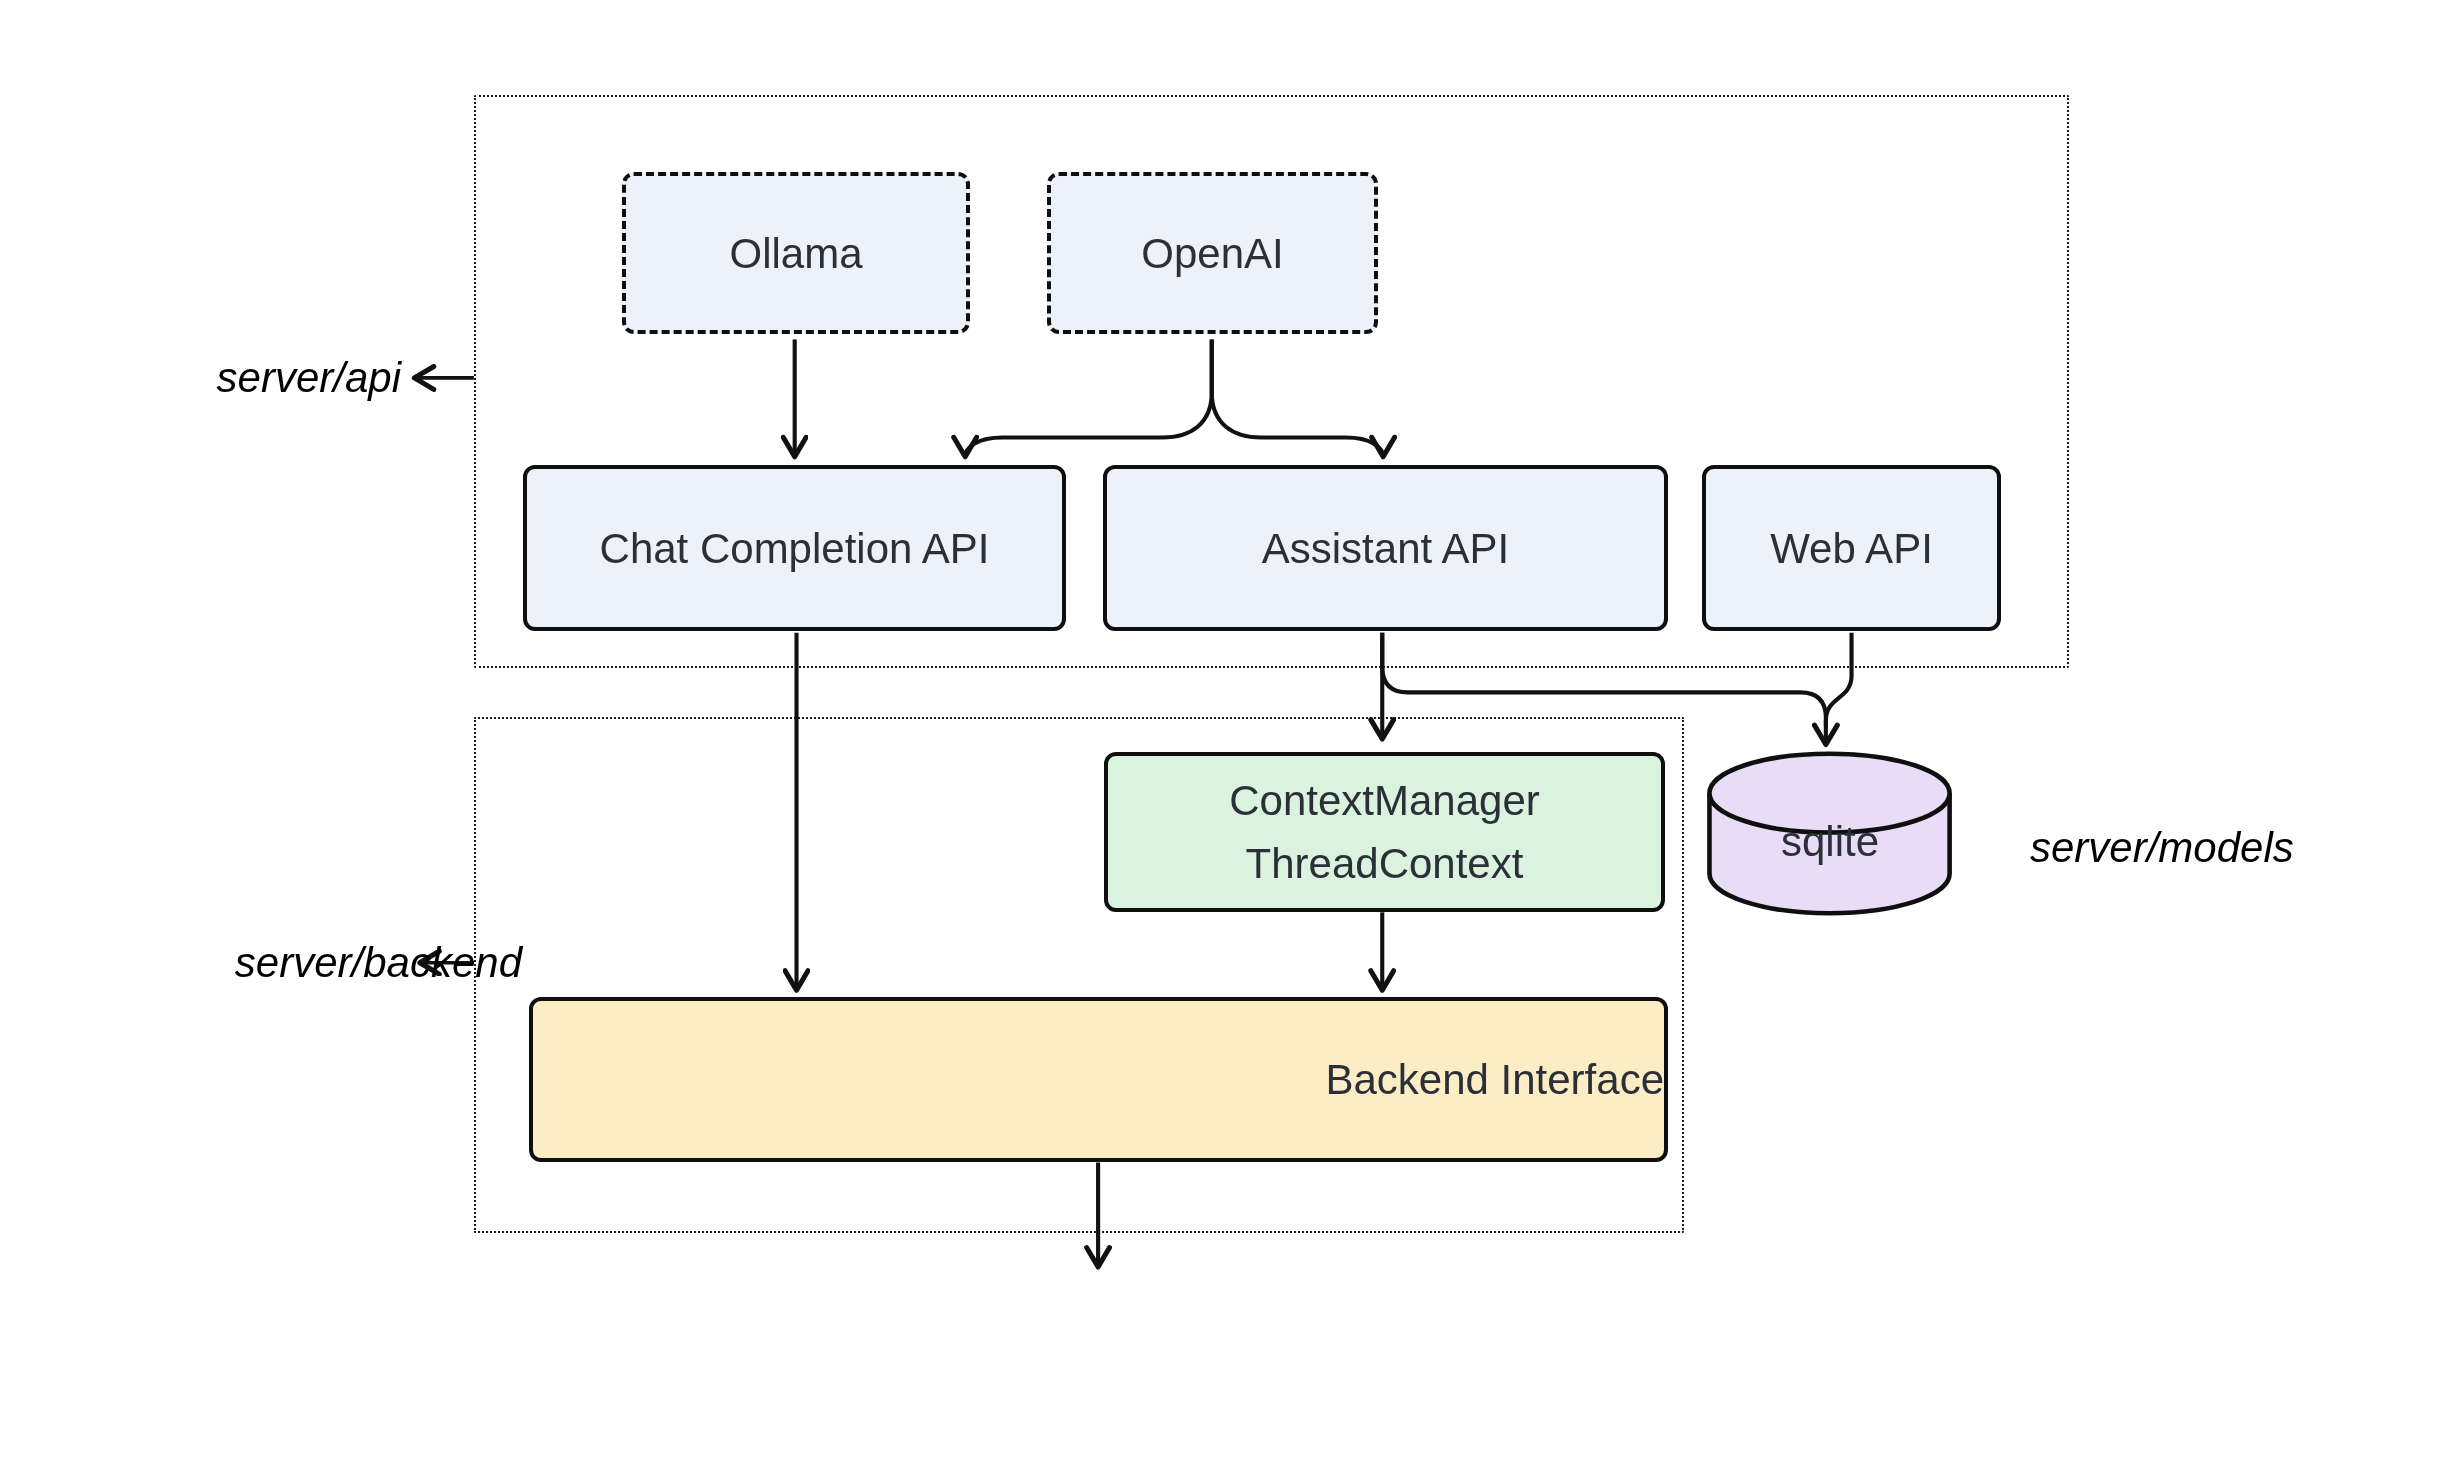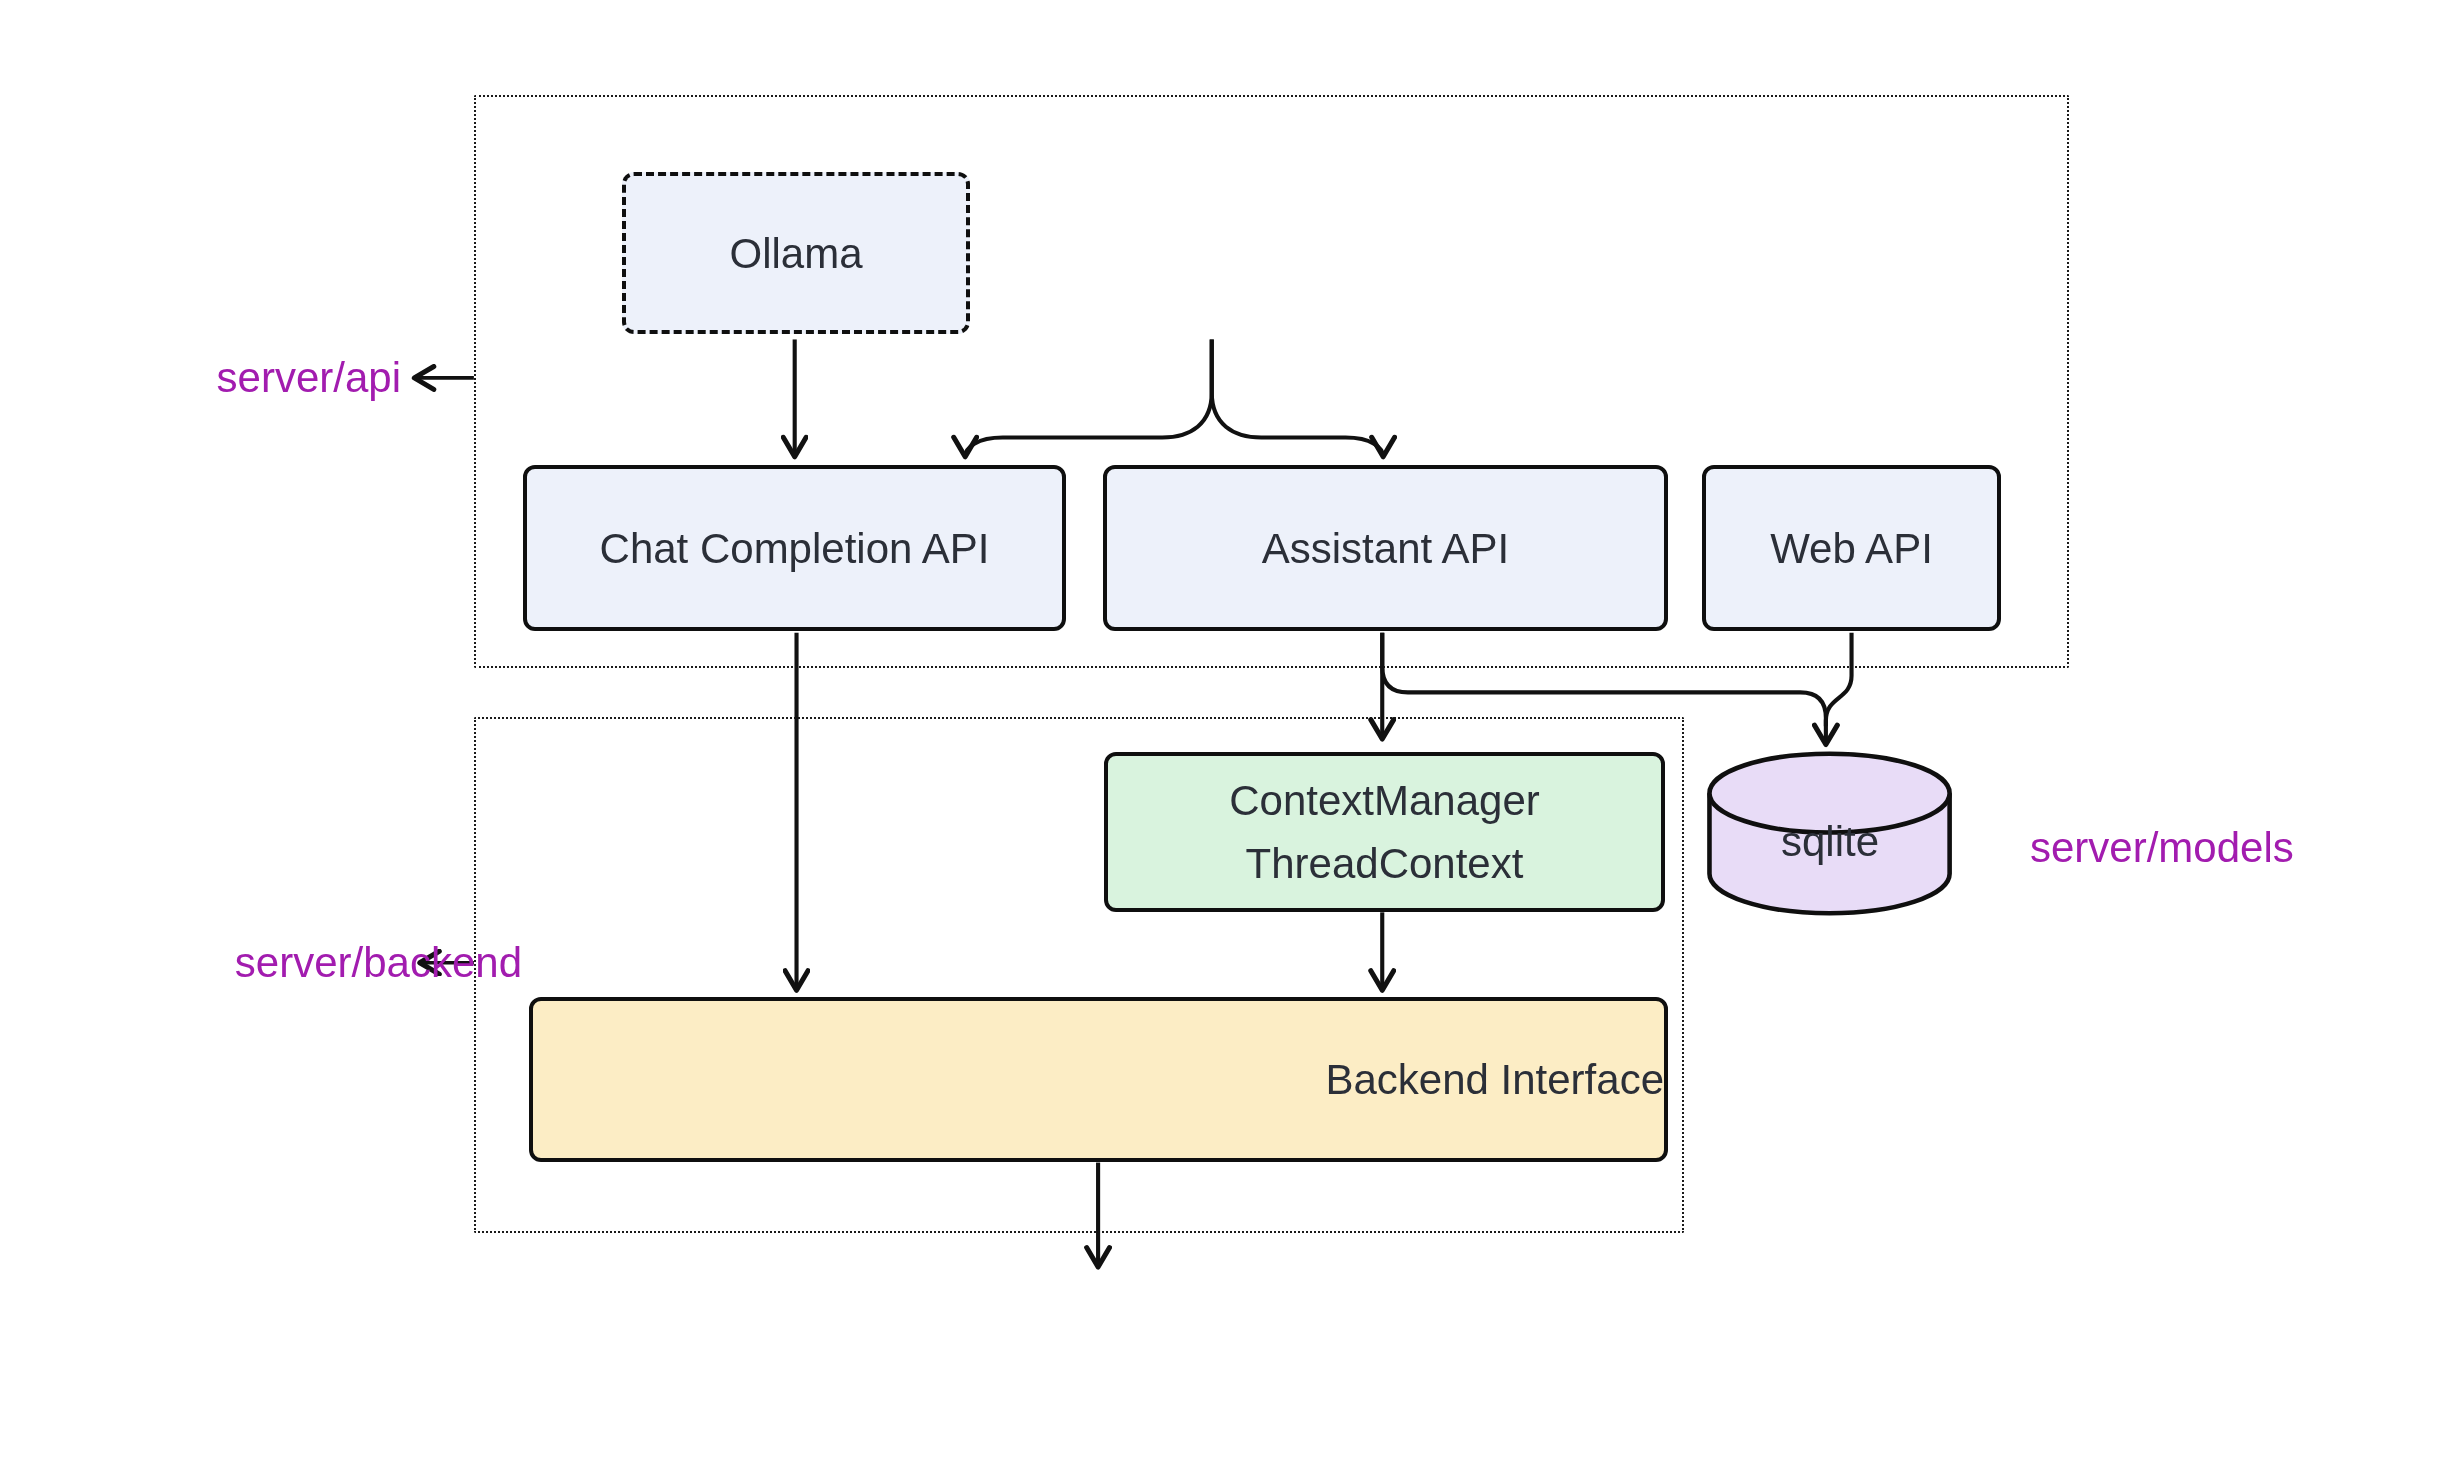--- a/index.html
+++ b/index.html
@@ -34,22 +34,23 @@
     box-sizing:border-box;
     background:#edf1fa;
   }
   .node.dashed{border-style:dashed;}
   .node.green{background:#d9f3de;}
   .node.yellow{background:#fcedc5;align-items:flex-end;}
   .side-label{
     position:absolute;
     font-size:42px;
     line-height:48px;
-    color:#a21caf;
+    color:#000000;
     white-space:nowrap;
+    font-style:italic;
   }
   .cyl-label{
     position:absolute;
     font-size:42px;
     line-height:48px;
     color:#2b2f38;
     text-align:center;
   }
   svg.edges{
     position:absolute;
@@ -103,20 +104,23 @@
 
     <g>
       <path d="M1865,865 L1865,953 A131,43 0 0 0 2127,953 L2127,865" fill="#e8dcf7" stroke="#0f0f0f" stroke-width="5"></path>
       <ellipse cx="1996" cy="865" rx="131" ry="43" fill="#e8dcf7" stroke="#0f0f0f" stroke-width="5"></ellipse>
     </g>
   </svg>
 
   <div class="node dashed" style="left:622px;top:172px;width:348px;height:162px">
     <span>Ollama</span>
   </div>
+  <div class="node dashed" style="left:1047px;top:172px;width:331px;height:162px">
+    <span>OpenAI</span>
+  </div>
 
   <div class="node" style="left:523px;top:465px;width:543px;height:166px">
     <span>Chat Completion API</span>
   </div>
   <div class="node" style="left:1103px;top:465px;width:565px;height:166px">
     <span>Assistant API</span>
   </div>
   <div class="node" style="left:1702px;top:465px;width:299px;height:166px">
     <span>Web API</span>
   </div>

